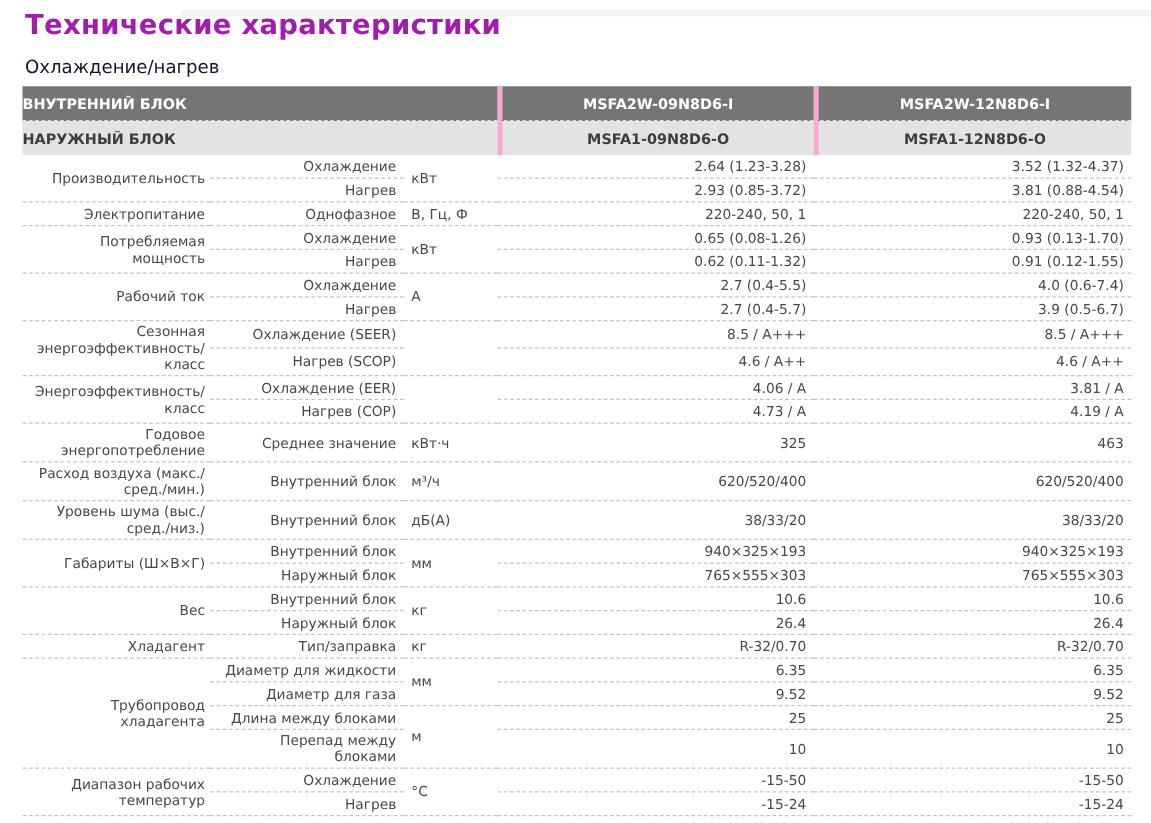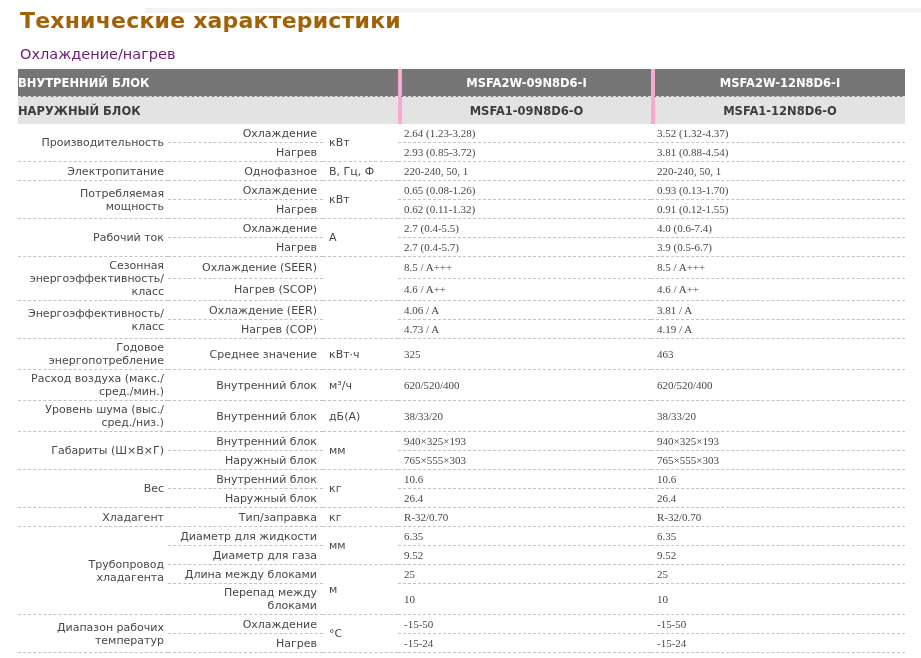--- a/index.html
+++ b/index.html
@@ -10,27 +10,27 @@
     overflow: hidden;
   }
   .page { position: relative; width: 921px; height: 658px; }
   .top-strip {
     position: absolute; top: 0; left: 145px; right: 0; height: 5px;
     background: #f3f3f3;
   }
   h1.title {
     margin: 8px 0 0 20px;
     font-size: 22px; line-height: 1.2;
-    font-weight: bold; color: #a16207;
+    font-weight: bold; color: #a21caf;
     letter-spacing: 0.2px;
   }
   .subhead {
     display: flex; justify-content: space-between; align-items: baseline;
     margin: 12px 16px 7px 20px;
-    font-size: 14.5px; color: #701a75;
+    font-size: 14.5px; color: #0f172a;
   }
   table.spec {
     border-collapse: separate; border-spacing: 0;
     table-layout: fixed;
     margin-left: 18px;
     width: 887px;
   }
   col.c-label { width: 150px; }
   col.c-param { width: 155px; }
   col.c-unit  { width: 75px; }
@@ -56,21 +56,21 @@
     border-bottom: 1px dashed #c4c4c4;
     padding: 2px 6px;
     line-height: 13px;
     height: 14px;
     vertical-align: middle;
     overflow-wrap: break-word;
   }
   td.label { text-align: right; padding-left: 3px; padding-right: 4px; }
   td.param { text-align: right; padding-left: 7px; }
   td.unit  { }
-  td.val   { text-align: left; font-family: Liberation Serif, serif; }
+  td.val   { text-align: right; }
 </style>
 </head>
 <body>
 
 <div class="page">
   <div class="top-strip"></div>
 
   <h1 class="title">Технические характеристики</h1>
 
   <div class="subhead">

